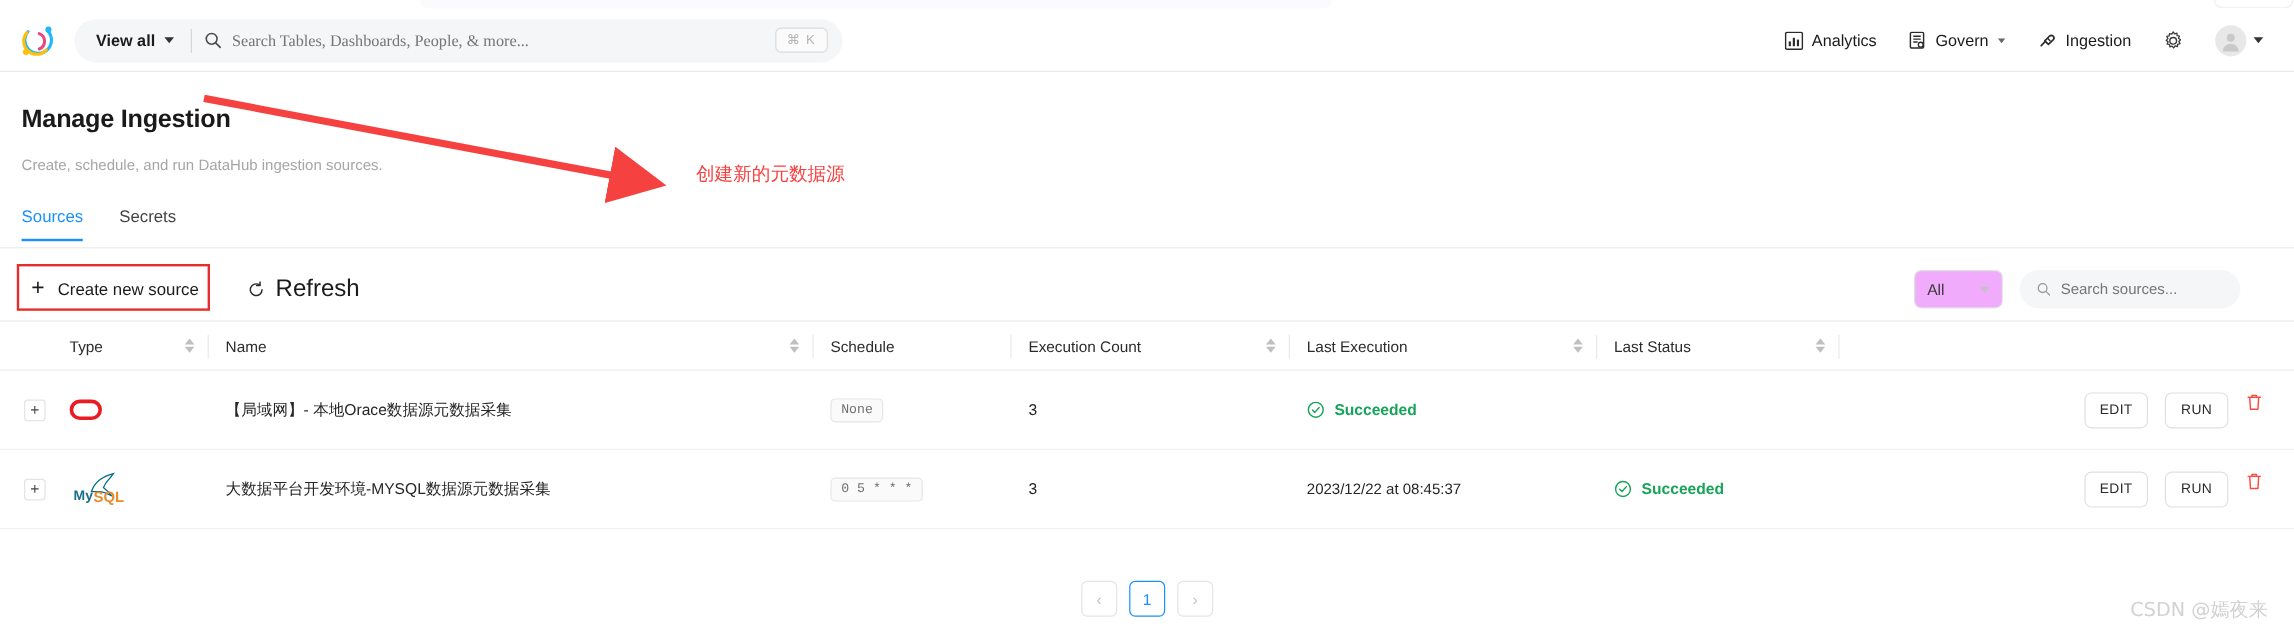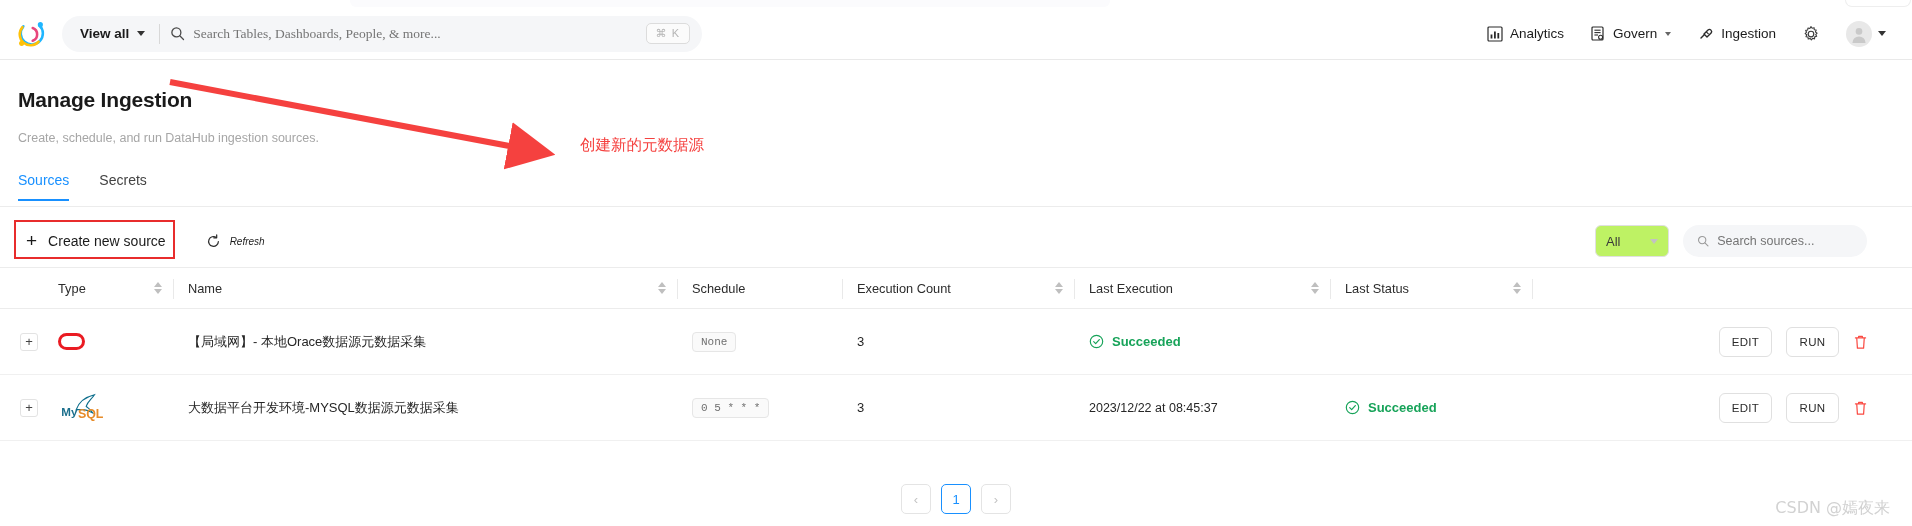--- a/index.html
+++ b/index.html
@@ -110,37 +110,37 @@
     display: flex; align-items: center; gap: 11px;
     font-size: 14px; color: #1b1b1b; cursor: pointer;
     margin-left: 26px; white-space: nowrap;
   }
   .plus-g {
     font-size: 19px; line-height: 1; color: #1b1b1b; font-weight: 400;
     position: relative; top: -1px;
   }
   .btn-refresh {
     display: flex; align-items: center; gap: 9px;
-    font-size: 10px; color: #1b1b1b; cursor: pointer;
-    margin-left: 40px; white-space: nowrap; font-style: italic;
+    font-size: 20px; color: #1b1b1b; cursor: pointer;
+    margin-left: 40px; white-space: nowrap;
   }
   .create-box {
     position: absolute; left: 14px; top: 220px;
     width: 161px; height: 39px; border: 2px solid #e82c2c;
     pointer-events: none;
   }
   .tb-right {
     margin-left: auto; display: flex; align-items: center; gap: 14px;
     padding-right: 45px;
   }
   .sel-all {
     width: 74px; height: 32px; border: 1px solid #e0e0e0; border-radius: 6px;
     display: flex; align-items: center; justify-content: space-between;
     padding: 0 10px; font-size: 13px; color: #3a3a3a; cursor: pointer;
-    background: #bef264;
+    background: #f0abfc;
   }
   .chev-grey {
     width: 0; height: 0; border-left: 4px solid transparent;
     border-right: 4px solid transparent; border-top: 5px solid #c2c2c2;
   }
   .search-sources {
     width: 184px; height: 32px; border-radius: 20px; background: #f5f6f8;
     display: flex; align-items: center; gap: 8px; padding: 0 14px;
   }
   .search-sources input {
@@ -200,21 +200,21 @@
     font-size: 11px; color: #707070; padding: 3px 8px;
     font-family: "Liberation Mono", "DejaVu Sans Mono", monospace;
     white-space: nowrap;
   }
   .num { font-size: 13px; color: #262626; }
   .dt  { font-size: 12.5px; color: #262626; white-space: nowrap; }
   .status {
     display: flex; align-items: center; gap: 8px;
     font-size: 13px; color: #17a359; font-weight: 600;
   }
-  .acts { margin-left: auto; display: flex; align-items: center; gap: 14px; padding-right: 44px; }
+  .acts { margin-left: auto; display: flex; align-items: flex-start; gap: 14px; padding-right: 26px; }
   .abtn {
     min-width: 53px; height: 30px; border: 1px solid #e0e0e0; border-radius: 6px;
     background: #fff; font-size: 11.5px; color: #2b2b2b; cursor: pointer;
     display: flex; align-items: center; justify-content: center;
     letter-spacing: .3px; font-family: inherit;
   }
   .trash { cursor: pointer; display: flex; align-items: center; }
 
   
   .oracle-ico {

